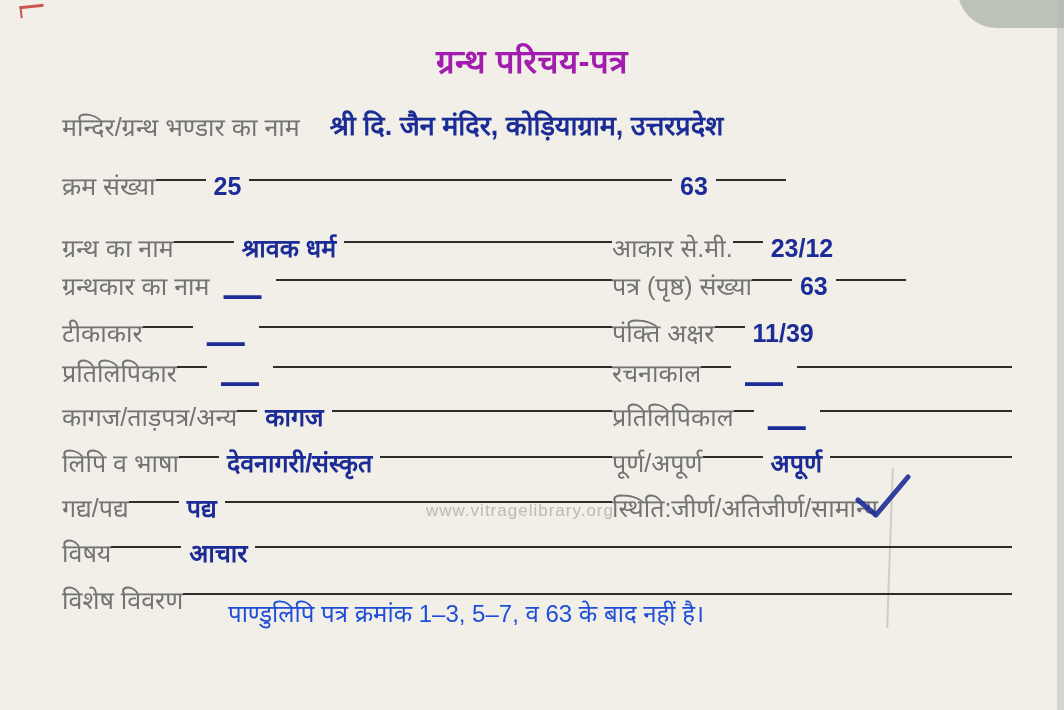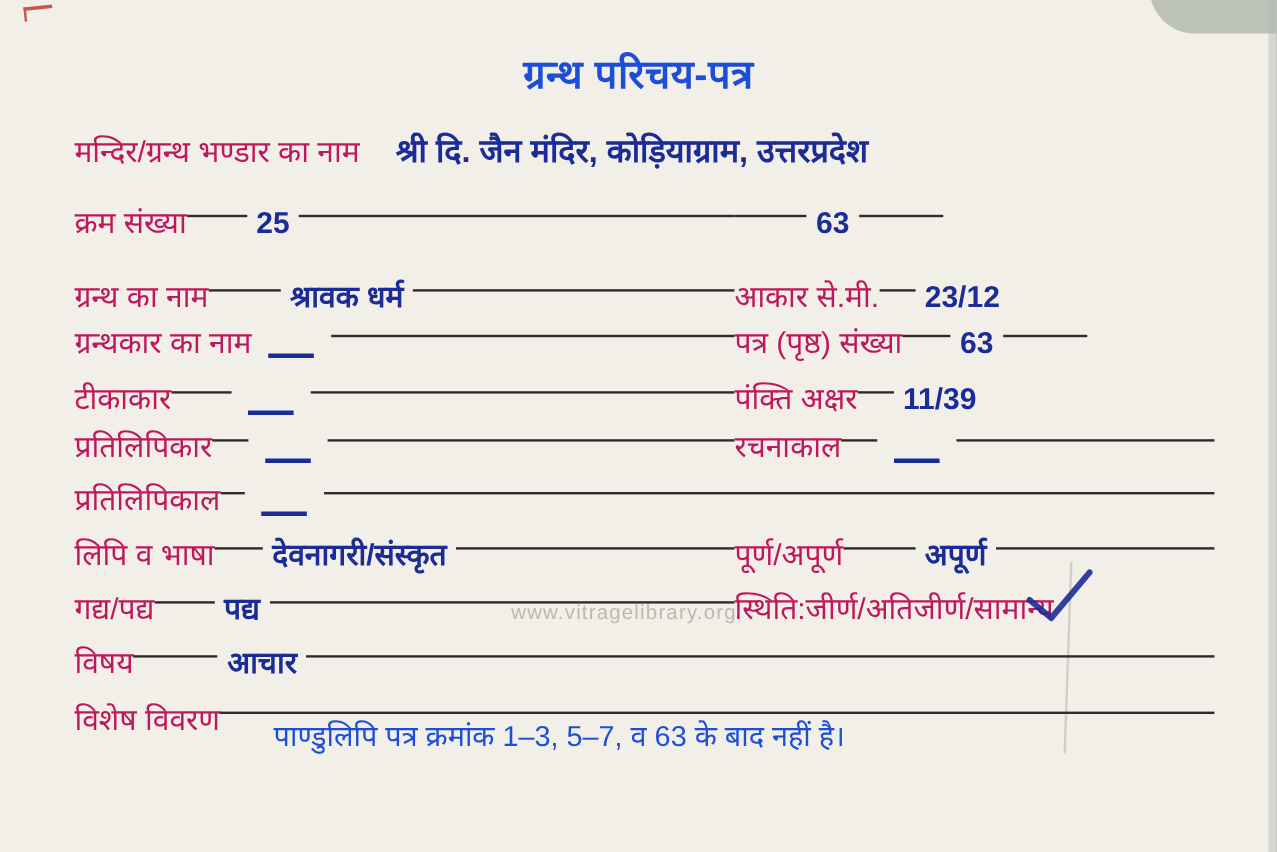--- a/index.html
+++ b/index.html
@@ -6,26 +6,26 @@
   html, body { margin: 0; padding: 0; background: #8d938e; }
   .card {
     position: relative; width: 1064px; height: 710px;
     background: #f1efe7; overflow: hidden;
     font-family: "Liberation Sans", "DejaVu Sans", sans-serif;
     color: #34322e;
   }
   .title {
     position: absolute; top: 38px; left: 0; width: 100%;
     text-align: center; font-size: 33px; font-weight: 700;
-    color: #1d4ed8; letter-spacing: 0.5px;
+    color: #a21caf; letter-spacing: 0.5px;
   }
   .r { position: absolute; left: 62px; right: 52px; display: flex; align-items: flex-end; height: 42px; }
   .cl { display: flex; align-items: flex-end; flex: 0 0 550px; width: 550px; }
   .cr { display: flex; align-items: flex-end; flex: 1 1 auto; min-width: 0; }
-  .lb { font-size: 25px; line-height: 1.2; color: #be185d; white-space: nowrap; }
+  .lb { font-size: 25px; line-height: 1.2; color: #737373; white-space: nowrap; }
   .vl { font-size: 25px; line-height: 1.15; color: #1c2c96; font-weight: 700; white-space: nowrap; padding: 0 8px; margin-top: 33px; }
   .vl.big { font-size: 27px; }
   .vl.dash { font-size: 38px; line-height: 0.55; position: relative; top: 5px; padding: 0 14px; }
   .fl { border-bottom: 2px solid #2e2d29; margin-bottom: 20px; height: 0; }
   .gr { flex: 1 1 auto; }
   .bk { border-bottom: none; }
   .w20 { flex: 0 0 20px; } .w30 { flex: 0 0 30px; } .w40 { flex: 0 0 40px; }
   .w50 { flex: 0 0 50px; } .w60 { flex: 0 0 60px; } .w70 { flex: 0 0 70px; }
   .special-value {
     position: absolute; left: 228px; top: 596px;
@@ -143,20 +143,26 @@
     </div>
     <div class="cr">
       <span class="lb">रचनाकाल</span>
       <span class="fl w30"></span>
       <span class="vl dash">—</span>
       <span class="fl gr"></span>
     </div>
   </div>
 
   <div class="r" style="top:390px;">
+    <div class="cl">
+      <span class="lb">कागज/ताड़पत्र/अन्य</span>
+      <span class="fl w20"></span>
+      <span class="vl">कागज</span>
+      <span class="fl gr"></span>
+    </div>
     <div class="cr">
       <span class="lb">प्रतिलिपिकाल</span>
       <span class="fl w20"></span>
       <span class="vl dash">—</span>
       <span class="fl gr"></span>
     </div>
   </div>
 
   <div class="r" style="top:436px;">
     <div class="cl">

